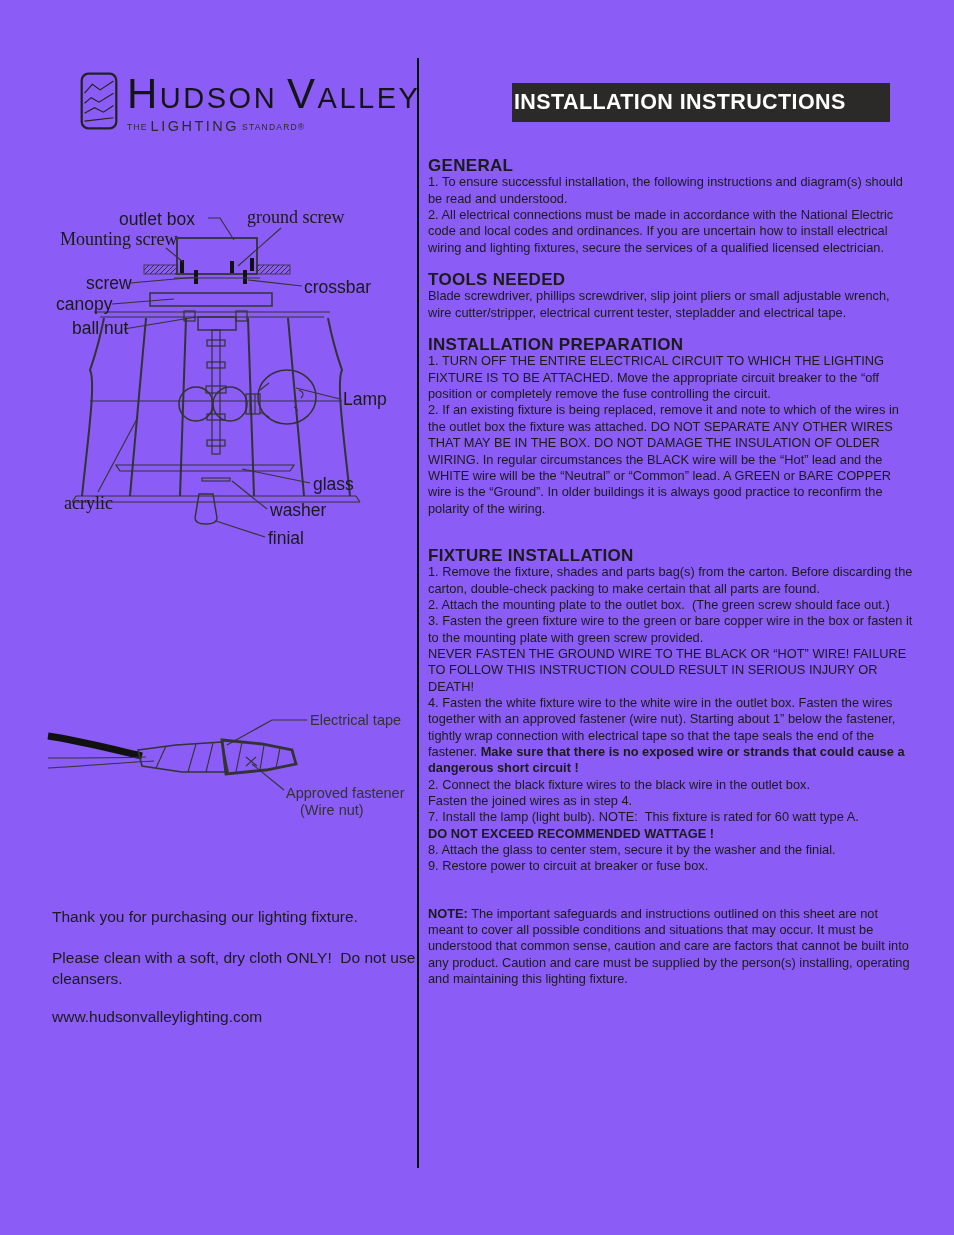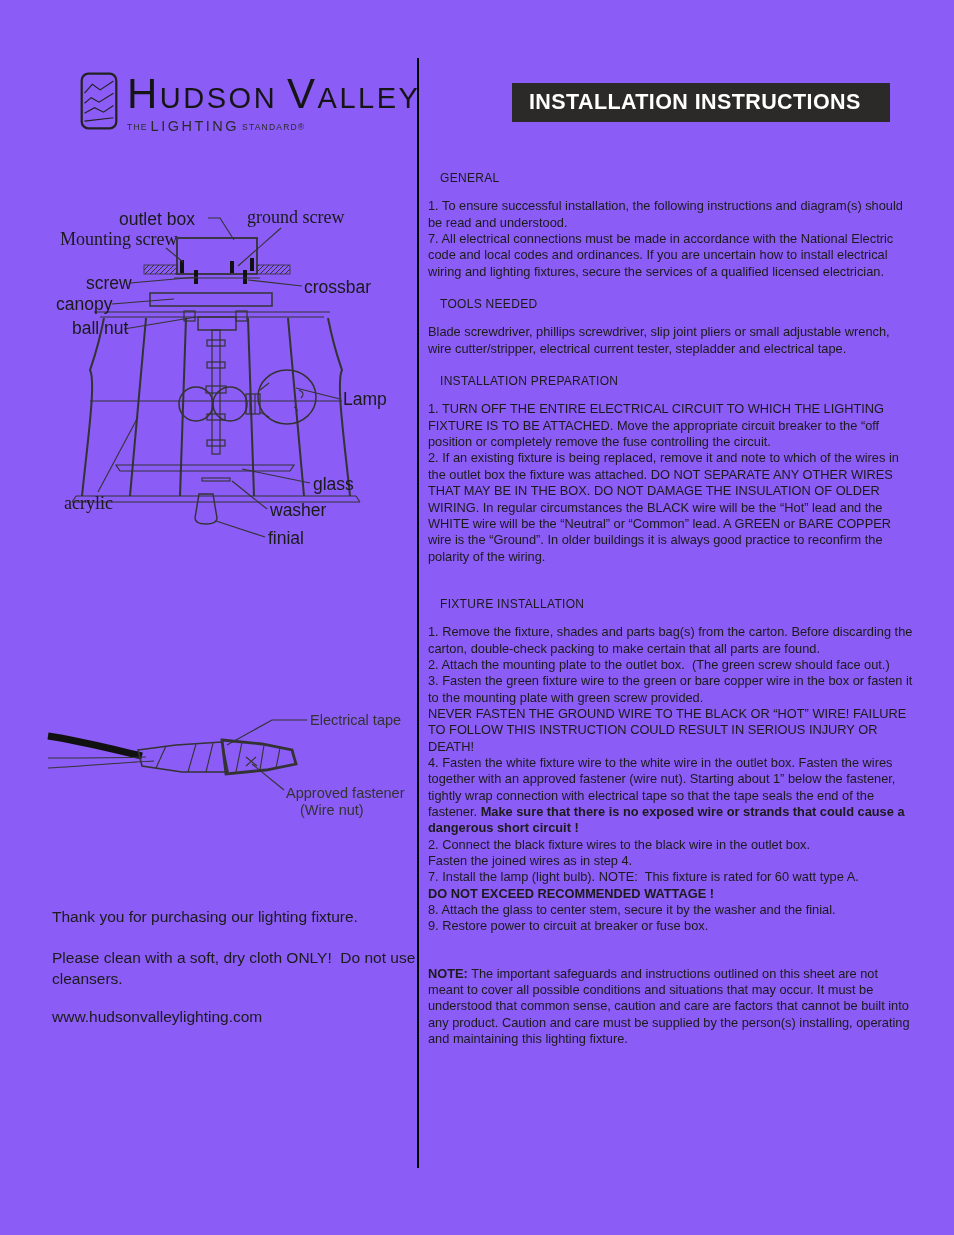--- a/index.html
+++ b/index.html
@@ -14,26 +14,26 @@
   .wordmark{white-space:nowrap;color:#151515;letter-spacing:2.5px;font-size:29px;line-height:44px;}
   .wordmark .big{font-size:42px;}
   .wordmark .w2{margin-left:10px;}
   .tagline{text-align:left;margin-top:-3px;padding-right:2px;color:#2a2a2a;white-space:nowrap;}
   .tagline .tiny{font-size:8.5px;letter-spacing:1.2px;vertical-align:1px;}
   .tagline .mid{font-size:14.5px;letter-spacing:2.5px;margin:0 3px;}
 
   
   .banner{position:absolute;left:512px;top:83px;width:378px;height:39px;box-sizing:border-box;
           background:#2b2a29;color:#ffffff;font-weight:bold;font-size:21.5px;line-height:39px;
-          padding-left:17px;letter-spacing:0.4px;white-space:nowrap;}
+          padding-left:2px;letter-spacing:0.4px;white-space:nowrap;}
 
   
   .right-col{position:absolute;left:428px;top:158px;width:486px;
              font-size:12.8px;line-height:16.35px;color:#1b1b1b;}
-  .right-col h2{font-size:12px;line-height:16.35px;margin:12px;font-weight:normal;letter-spacing:0.3px;}
+  .right-col h2{font-size:17px;line-height:16.35px;margin:0;font-weight:bold;letter-spacing:0.3px;}
   .right-col p{margin:0;white-space:pre-wrap;}
   .sec-tools{margin-top:16px;}
   .sec-prep{margin-top:16px;}
   .sec-fixture{margin-top:31px;}
   .sec-note{margin-top:31px;}
 
   
   .fixture-diagram{position:absolute;left:46px;top:198px;}
   .wirenut-diagram{position:absolute;left:46px;top:706px;}
   svg text{fill:#1a1a1a;}
@@ -215,21 +215,21 @@
     <p>Thank you for purchasing our lighting fixture.</p>
     <p class="gap1">Please clean with a soft, dry cloth ONLY!  Do not use cleansers.</p>
     <p class="gap2">www.hudsonvalleylighting.com</p>
   </div>
 
   <main class="right-col">
 
     <section class="sec-general">
       <h2>GENERAL</h2>
       <p>1. To ensure successful installation, the following instructions and diagram(s) should be read and understood.</p>
-      <p>7. All electrical connections must be made in accordance with the National Electric code and local codes and ordinances. If you are uncertain how to install electrical wiring and lighting fixtures, secure the services of a qualified licensed electrician.</p>
+      <p>2. All electrical connections must be made in accordance with the National Electric code and local codes and ordinances. If you are uncertain how to install electrical wiring and lighting fixtures, secure the services of a qualified licensed electrician.</p>
     </section>
 
     <section class="sec-tools">
       <h2>TOOLS NEEDED</h2>
       <p>Blade screwdriver, phillips screwdriver, slip joint pliers or small adjustable wrench, wire cutter/stripper, electrical current tester, stepladder and electrical tape.</p>
     </section>
 
     <section class="sec-prep">
       <h2>INSTALLATION PREPARATION</h2>
       <p>1. TURN OFF THE ENTIRE ELECTRICAL CIRCUIT TO WHICH THE LIGHTING FIXTURE IS TO BE ATTACHED. Move the appropriate circuit breaker to the “off position or completely remove the fuse controlling the circuit.</p>

